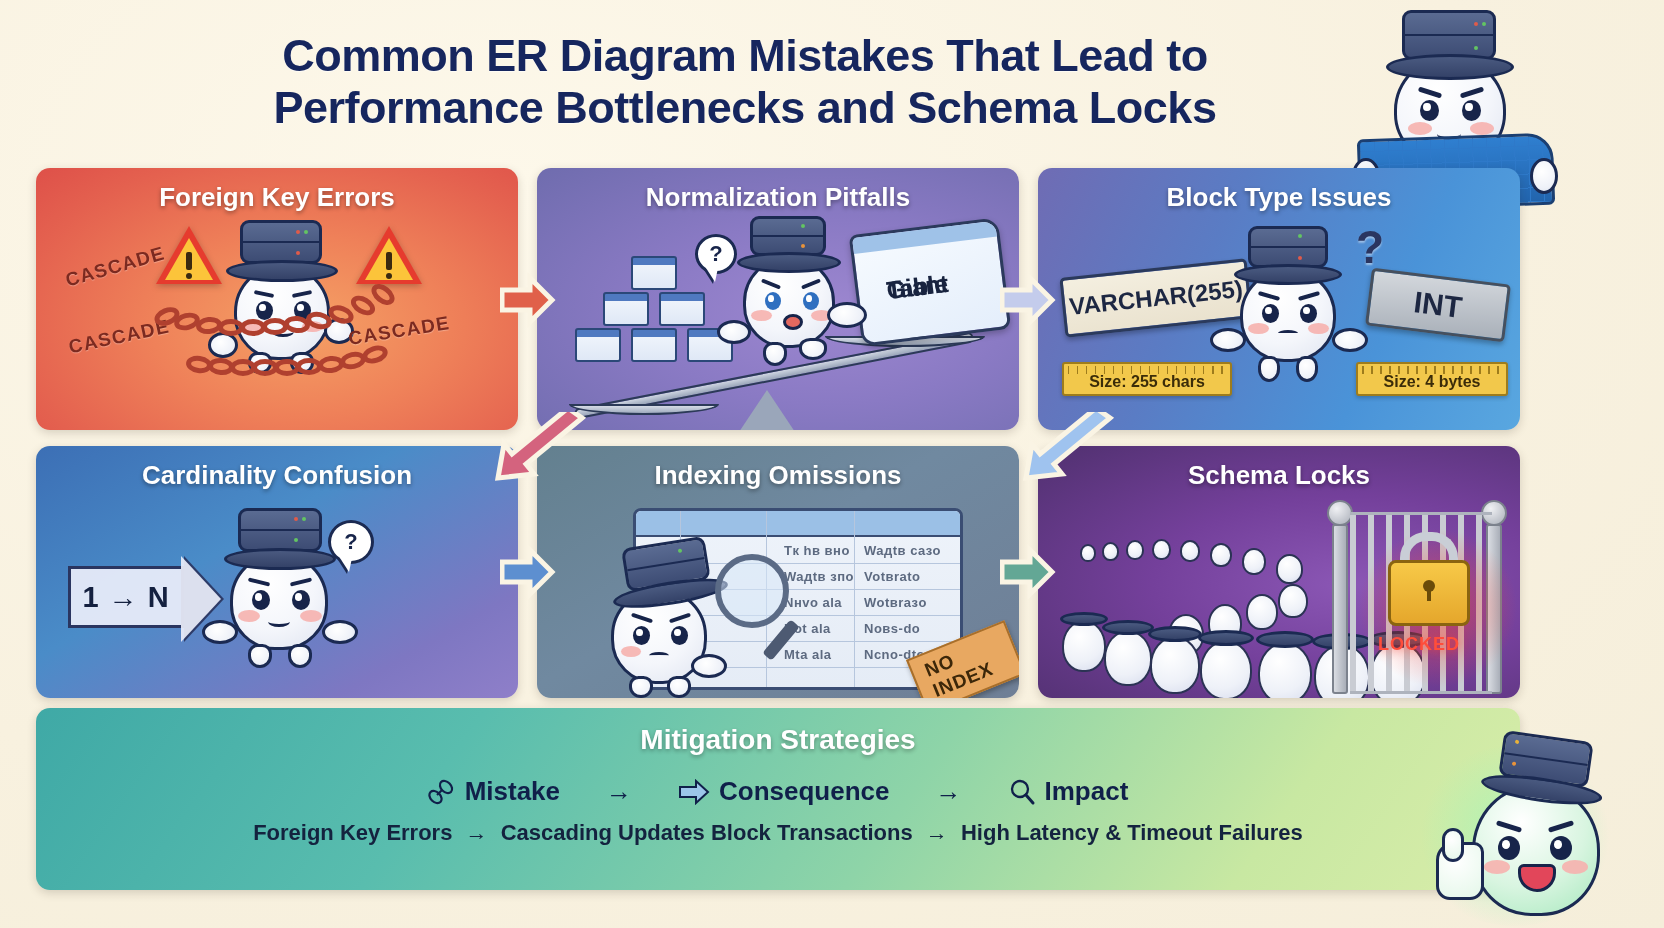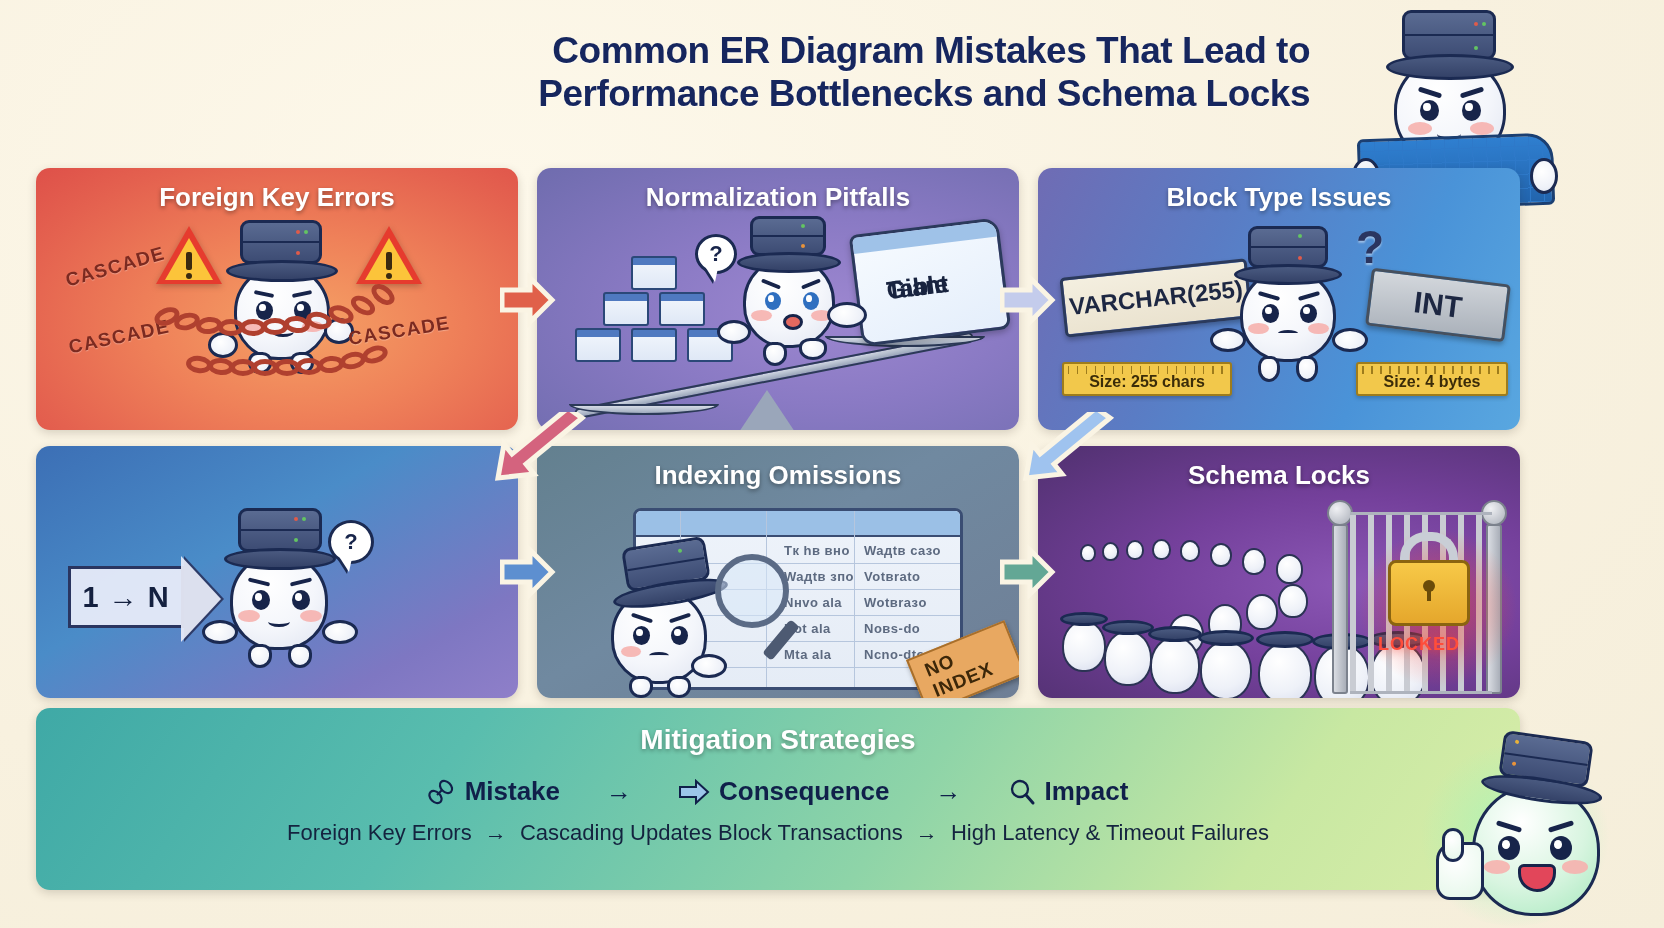--- a/index.html
+++ b/index.html
@@ -14,22 +14,22 @@
     width: 1664px; height: 928px;
     background:
       radial-gradient(ellipse at 30% 20%, #fdf8ea 0%, #f8f1df 60%, #f5eeda 100%);
   }
 
   
   .title {
     position: absolute;
     top: 30px; left: 180px;
     width: 1130px;
-    text-align: right;
-    font-size: 37px;
+    text-align: center;
+    font-size: 45px;
     font-weight: 800;
     line-height: 1.15;
     letter-spacing: -0.5px;
     color: #16265e;
     text-shadow: 0 1px 0 rgba(255,255,255,0.6);
   }
   .title .ln { display:block; }
 
   
   .panel {
@@ -428,21 +428,21 @@
     position: absolute; top: 68px; left: 0; right: 0;
     display: flex; align-items: center; justify-content: center;
     gap: 46px;
     font-size: 26px; font-weight: 800; color: #10204a;
   }
   .legend-item { display:flex; align-items:center; gap: 9px; }
   .legend-sep { font-size: 26px; font-weight: 700; color:#10204a; }
   .flow-row {
     position: absolute; top: 112px; left: 0; right: 0;
     text-align: center;
-    font-size: 22px; font-weight: 400; color: #14233f;
+    font-size: 22px; font-weight: 700; color: #14233f;
   }
   .flow-row .arr { padding: 0 7px; }
 </style>
 </head>
 <body>
 
 <div id="root">
 
   <div class="title">
     <span class="ln">Common ER Diagram Mistakes That Lead to</span>
@@ -632,20 +632,21 @@
       <div class="cheek" style="left:92px; top:97px; width:21px; height:11px;"></div>
       <div style="position:absolute; left:62px; top:104px; width:20px; height:6px; border-top:3px solid #17244a; border-radius:50% 50% 0 0;"></div>
       <div class="arm" style="left:-6px; top:102px; width:36px; height:24px;"></div>
       <div class="arm" style="left:116px; top:102px; width:36px; height:24px;"></div>
       <div class="foot" style="left:42px; top:130px; width:22px; height:26px;"></div>
       <div class="foot" style="left:80px; top:130px; width:22px; height:26px;"></div>
     </div>
   </div>
 
   <div class="panel" id="p4">
+    <div class="panel-title">Cardinality Confusion</div>
 
     <div class="card-arrow right" style="left:32px; top:120px; width:116px;">1 → N</div>
 
     <div class="mascot" style="left:172px; top:62px; width:150px; height:186px;">
       <div class="m-hat" style="left:16px; top:0; width:112px; height:56px;">
         <div class="hat-top" style="left:14px; top:0; width:84px; height:44px;"></div>
         <div class="hat-line" style="left:17px; top:21px; width:78px;"></div>
         <div class="led" style="left:70px; top:9px; background:#e05b4a;"></div>
         <div class="led" style="left:78px; top:9px; background:#63c463;"></div>
         <div class="led" style="left:70px; top:30px; background:#63c463;"></div>

